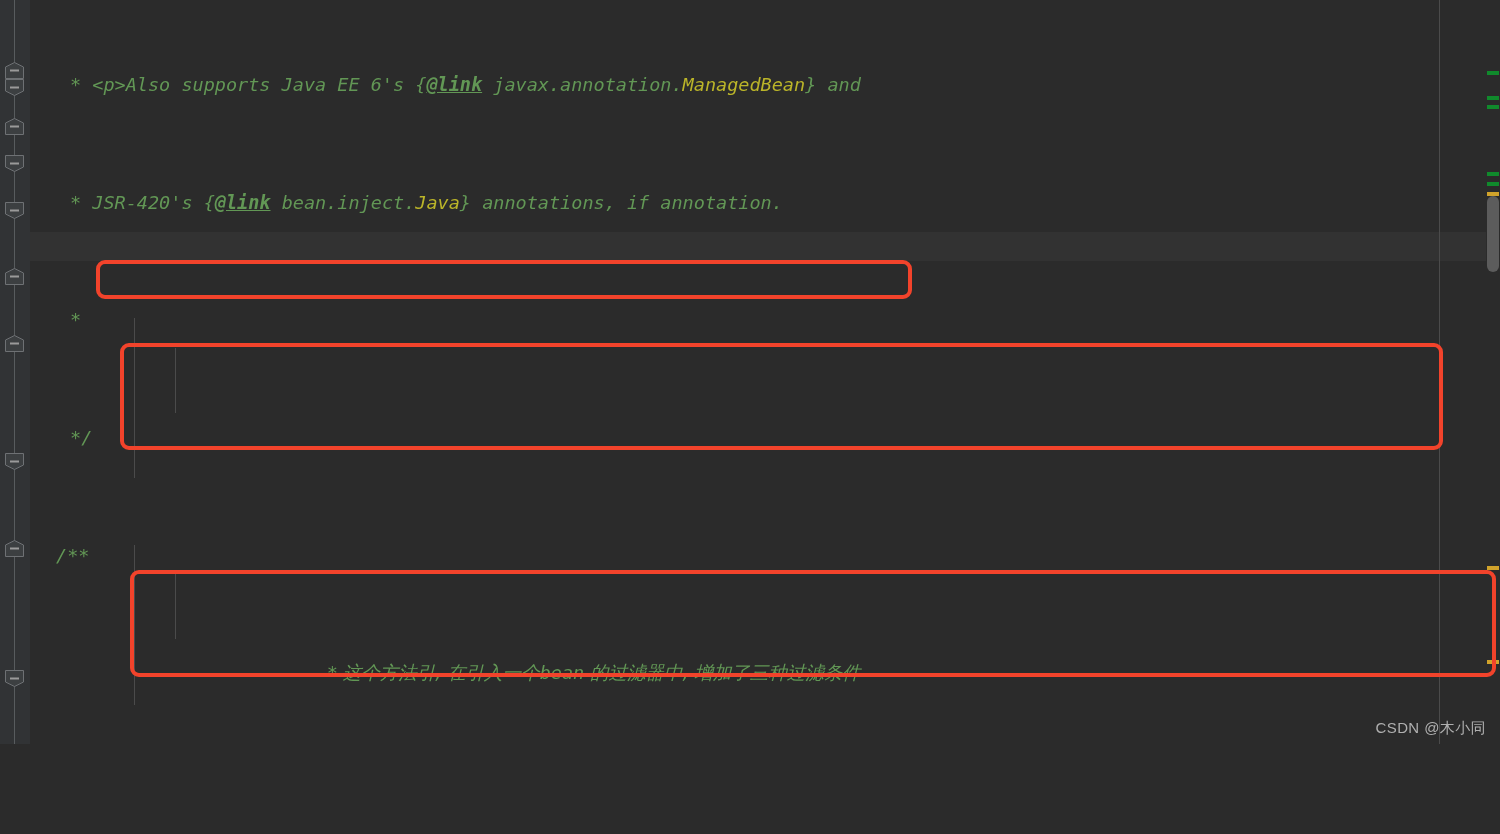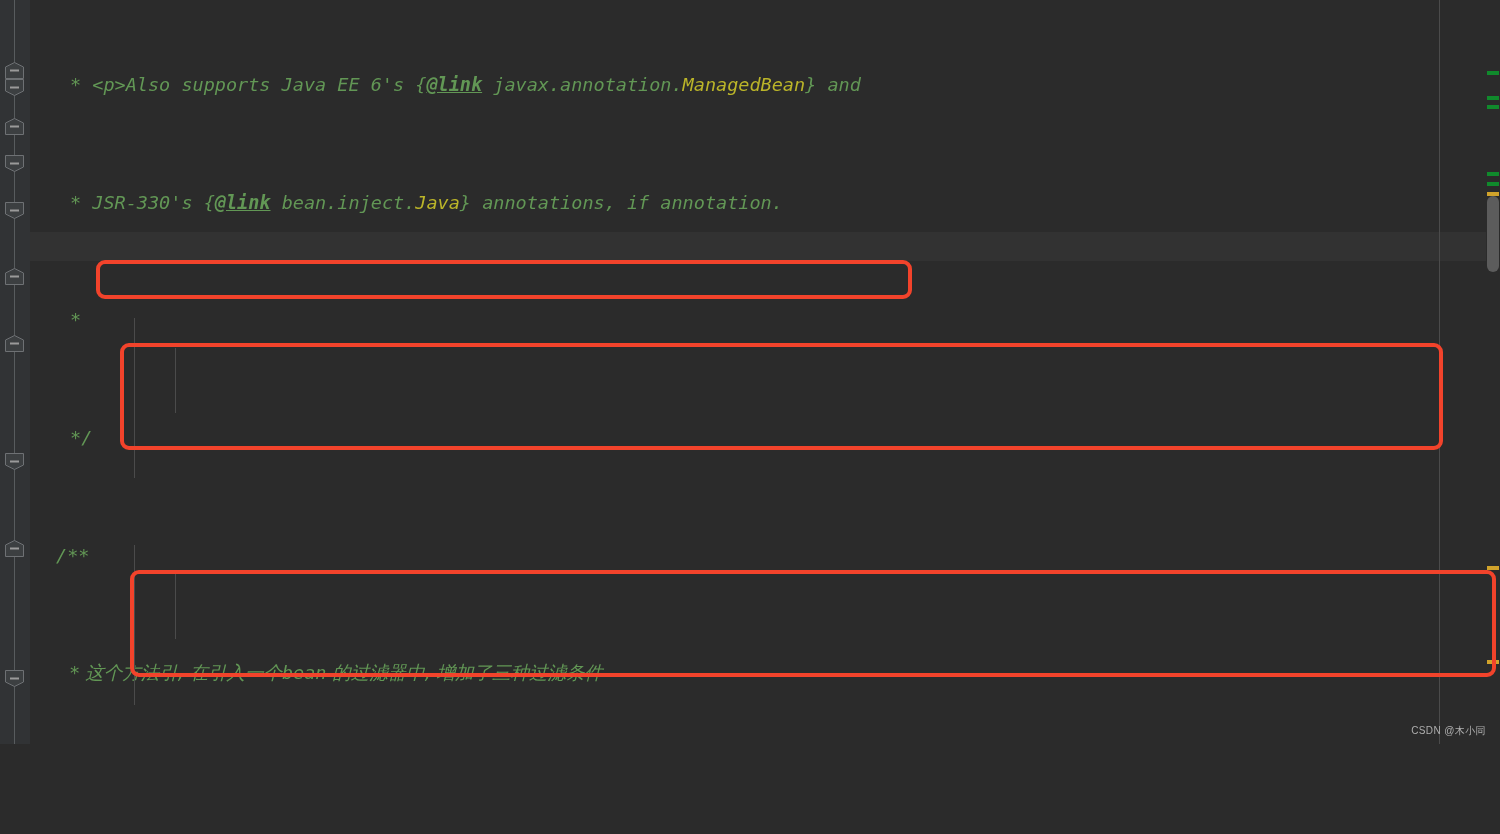--- a/index.html
+++ b/index.html
@@ -48,21 +48,21 @@
   .markerbar-bg{position:absolute;right:0;top:0;width:14px;height:834px;background:#2B2B2B;}
   .mark{position:absolute;right:1px;width:12px;height:4px;}
   .sbthumb{position:absolute;right:1px;width:12px;border-radius:6px;background:#5C5C5C;}
 
   
   .margin-guide{position:absolute;top:0;width:1px;height:834px;background:#4B4B4B;z-index:1;}
 
   
   .watermark{
     position:absolute;right:14px;bottom:6px;
-    color:#AFAFAF;font-size:10px;
+    color:#AFAFAF;font-size:15px;
     font-family:"Liberation Sans",sans-serif;
     letter-spacing:.4px;z-index:9;
   }
   .cjk{font-family:"DejaVu Sans","Liberation Sans",sans-serif;}
 </style>
 </head>
 <body>
 
 <div id="root">
 
@@ -139,29 +139,29 @@
     <div class="iguide" style="left:104px;top:318px;height:160px;"></div>
     <div class="iguide" style="left:104px;top:545px;height:160px;"></div>
     <div class="iguide" style="left:145px;top:348px;height:65px;"></div>
     <div class="iguide" style="left:145px;top:574px;height:65px;"></div>
     <div class="margin-guide" style="left:1409px;"></div>
 
     <div class="code" style="left:0px;top:-18px;">
 
       <div class="line" style="padding-left:40px;"><span class="cmt">* &lt;p&gt;Also supports Java EE 6's </span><span class="cmt">{</span><span class="cmtlink">@link</span><span class="cmt"> javax.annotation.</span><span class="cmtyel">ManagedBean</span><span class="cmt">} and</span></div>
 
-      <div class="line" style="padding-left:40px;"><span class="cmt">* JSR-330's </span><span class="cmt">{</span><span class="cmtlink">@link</span><span class="cmt"> bean.inject.</span><span class="cmtyel">Java</span><span class="cmt">} annotations, if annotation.</span></div>
+      <div class="line" style="padding-left:40px;"><span class="cmt">* JSR-420's </span><span class="cmt">{</span><span class="cmtlink">@link</span><span class="cmt"> bean.inject.</span><span class="cmtyel">Java</span><span class="cmt">} annotations, if annotation.</span></div>
 
       <div class="line" style="padding-left:40px;"><span class="cmt">*</span></div>
 
       <div class="line" style="padding-left:40px;"><span class="cmt">*/</span></div>
 
       <div class="line" style="padding-left:26px;"><span class="cmt">/**</span></div>
 
-      <div class="line" style="padding-left:40px;"><span class="cmt cjk">* 这个方法引, 在引入一个</span><span class="cmt">bean</span><span class="cmt cjk"> 的过滤器中, 增加了三种过滤条件</span></div>
+      <div class="line" style="padding-left:40px;text-align:right;"><span class="cmt cjk">* 这个方法引, 在引入一个</span><span class="cmt">bean</span><span class="cmt cjk"> 的过滤器中, 增加了三种过滤条件</span></div>
 
       <div class="line" style="padding-left:40px;"><span class="cmt">*/</span></div>
 
       
 
       
 
       
 
       

